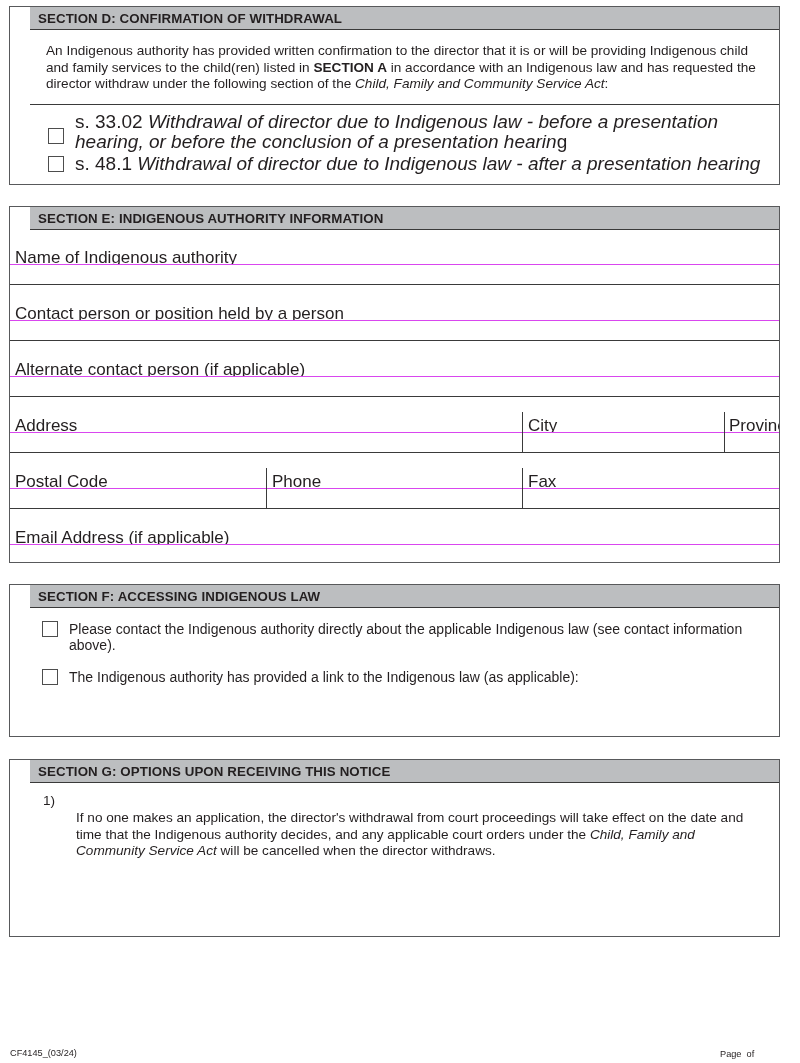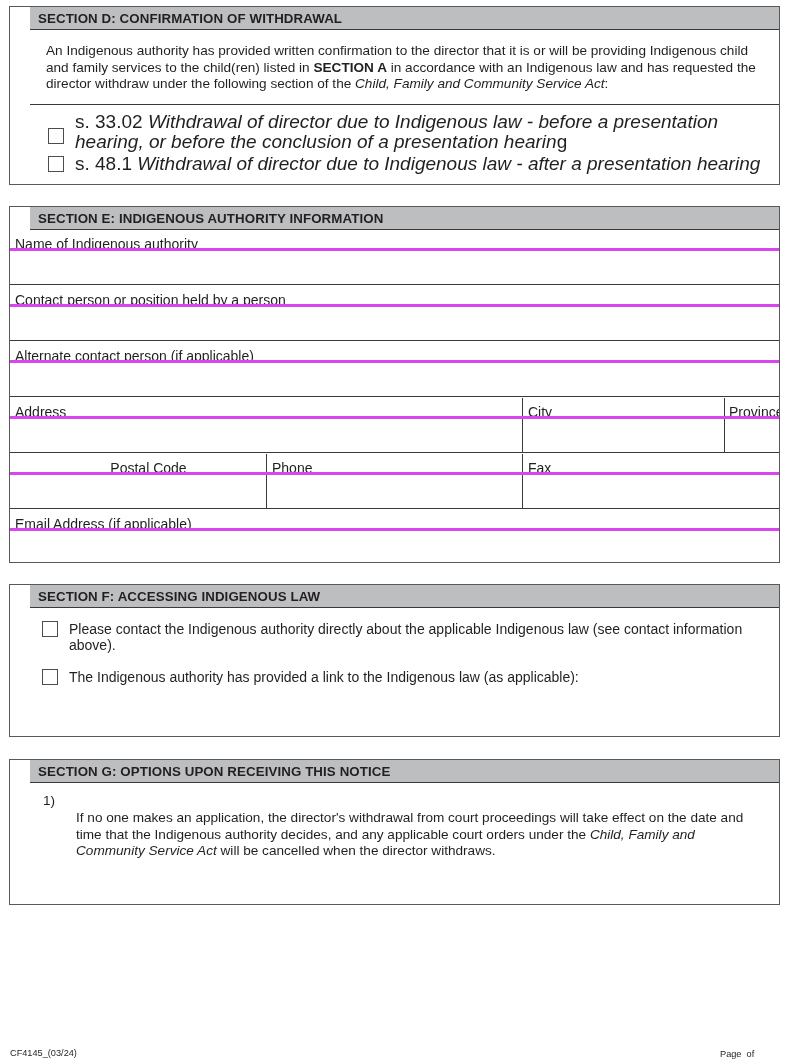--- a/index.html
+++ b/index.html
@@ -17,36 +17,36 @@
   .cb { position: absolute; width: 16px; height: 16px; border: 1px solid #4d4d4d; background: #fff; cursor: pointer; }
   .d-opt1 .cb { left: 18px; top: 16px; }
   .d-opt2 { margin-top: 2px; }
   .d-opt2 .cb { left: 18px; top: 2px; }
   i { font-style: italic; }
   b { font-weight: bold; }
 
   
   #sec-e { top: 206px; height: 357px; }
   .row { position: absolute; left: 0; width: 769px; }
-  .lbl-row { height: 21px; border-bottom: 3px solid #d946ef; font-size: 14px; padding: 8px 0 0 5px; line-height: 12px; white-space: nowrap; overflow: hidden; }
+  .lbl-row { height: 21px; border-bottom: 1px solid #d946ef; font-size: 17px; padding: 8px 0 0 5px; line-height: 12px; white-space: nowrap; overflow: hidden; margin-top: 14px; }
   .inp-row { height: 34px; border-bottom: 1px solid #3a3a3a; }
   input.field { display: block; width: 100%; height: 100%; border: none; outline: none; background: transparent; font-family: "Liberation Sans", sans-serif; font-size: 12px; padding: 0 6px; }
   .cell { position: absolute; top: 0; height: 100%; }
   .vline { border-left: 1px solid #3a3a3a; }
 
   
   #sec-f { top: 584px; height: 153px; }
   .f-opt { position: relative; font-size: 14px; line-height: 16px; padding-left: 39px; }
   .f-opt .cb { left: 12px; top: 0px; }
   .f-opt1 { margin-top: 13px; }
   .f-opt2 { margin-top: 16px; }
   .f-link-area { position: absolute; left: 38px; top: 76px; width: 720px; height: 65px; border: none; outline: none; resize: none; font-family: "Liberation Sans", sans-serif; font-size: 13px; background: transparent; }
 
   
-  #sec-g { top: 759px; height: 146px; }
+  #sec-g { top: 759px; height: 178px; }
   .g-item { position: relative; font-size: 13.6px; line-height: 16.7px; padding: 10px 20px 0 46px; }
   .g-num { position: absolute; left: 13px; top: 10px; }
   .g-para2 { margin-top: 17px; }
 
   .footer-left { position: absolute; left: 10px; top: 1048px; font-size: 9.2px; }
   .footer-right { position: absolute; left: 720px; top: 1049px; font-size: 9.2px; }
 </style>
 </head>
 <body>
 
@@ -94,21 +94,21 @@
       </div>
     <div class="cell vline" style="left:512px; width:202px;">
         <input class="field" value="" style="">
       </div>
     <div class="cell vline" style="left:714px; width:55px;">
         <input class="field" value="" style="">
       </div>
   </div>
 
   <div class="row lbl-row" style="top:247px; padding:0;">
-    <div class="cell" style="left:8px; width:256px; padding:8px 0 0 5px;text-align:center;">Postal Code</div>
+    <div class="cell" style="left:0; width:256px; padding:8px 0 0 5px;">Postal Code</div>
     <div class="cell vline" style="left:256px; width:256px; padding:8px 0 0 5px;">Phone</div>
     <div class="cell vline" style="left:512px; width:257px; padding:8px 0 0 5px;">Fax</div>
   </div>
   <div class="row inp-row" style="top:268px;">
     <div class="cell" style="left:0; width:256px;">
         <input class="field" value="" style="">
       </div>
     <div class="cell vline" style="left:256px; width:256px;">
         <input class="field" value="" style="">
       </div>

